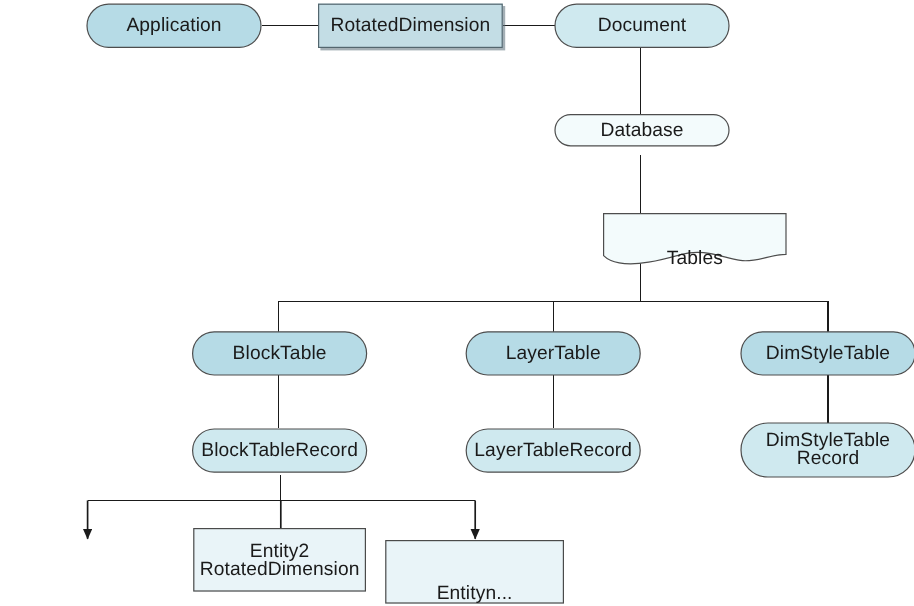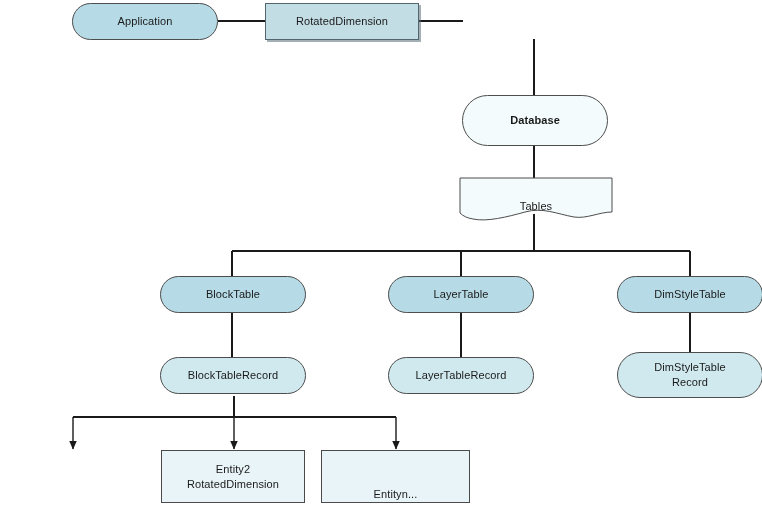--- a/index.html
+++ b/index.html
@@ -28,21 +28,21 @@
     pointer-events: none;
   }
   .node {
     position: absolute;
     box-sizing: border-box;
     display: flex;
     align-items: center;
     justify-content: center;
     text-align: center;
     color: #1a1a1a;
-    font-size: 11px;
+    font-size: 16px;
     line-height: 15px;
     letter-spacing: 0.1px;
   }
   .node-label {
     display: block;
     white-space: pre-line;
   }
   
   .shape-stadium {
     border: 1px solid #4d4d4d;
@@ -58,22 +58,23 @@
   .fill-blue   { background: #b6dbe6; }
   .fill-blue2  { background: #c3dde5; }
   .fill-cyan   { background: #cfe9ef; }
   .fill-pale   { background: #e9f4f8; }
   .fill-white  { background: #f3fbfc; }
 
   
   #node-tables {
     background: transparent;
     border: none;
-    align-items: center;
+    align-items: flex-end;
     padding-top: 13px;
+    margin-left: 43px;
   }
   #node-tables .tables-svg {
     position: absolute;
     left: 0;
     top: 0;
   }
   #node-tables .node-label {
     position: relative;
     z-index: 2;
   }
@@ -120,22 +121,25 @@
   </svg>
 
   <div class="node shape-stadium fill-blue" id="node-application" style="left:72px; top:3px; width:146px; height:37px;">
     <span class="node-label">Application</span>
   </div>
 
   <div class="node shape-rect-shadow fill-blue2" id="node-document-manager" style="left:265px; top:3px; width:154px; height:37px;">
     <span class="node-label">RotatedDimension</span>
   </div>
 
+  <div class="node shape-stadium fill-cyan" id="node-document" style="left:462px; top:3px; width:146px; height:37px;">
+    <span class="node-label">Document</span>
+  </div>
 
-  <div class="node shape-stadium fill-white" id="node-database" style="left:462px; top:95px; width:146px; height:51px;font-weight:bold;">
+  <div class="node shape-stadium fill-white" id="node-database" style="left:462px; top:95px; width:146px; height:27px;">
     <span class="node-label">Database</span>
   </div>
 
   <div class="node" id="node-tables" style="left:459px; top:177px; width:154px; height:46px;">
     <svg class="tables-svg" width="154" height="46" viewBox="0 0 154 46" xmlns="http://www.w3.org/2000/svg">
       <path d="M1,1 L153,1 L153,35 C140,35 128,42 115,40
                C98,37 84,30 66,35 C48,40 28,45 14,42
                C8,41 4,39 1,36 Z" fill="#f3fbfc" stroke="#4d4d4d" stroke-width="1"></path>
     </svg>
     <span class="node-label">Tables</span>
@@ -160,21 +164,21 @@
   <div class="node shape-stadium fill-cyan" id="node-layer-table-record" style="left:388px; top:357px; width:146px; height:37px;">
     <span class="node-label">LayerTableRecord</span>
   </div>
 
   <div class="node shape-stadium fill-cyan" id="node-dim-style-table-record" style="left:617px; top:352px; width:146px; height:46px;">
     <span class="node-label">DimStyleTable
 Record</span>
   </div>
 
 
-  <div class="node shape-rect-thick fill-pale" id="node-entity2" style="left:161px; top:450px; width:144px; height:53px;">
+  <div class="node shape-rect-thick fill-pale" id="node-entity2" style="left:161px; top:440px; width:144px; height:53px;">
     <span class="node-label">Entity2
 RotatedDimension</span>
   </div>
 
   <div class="node shape-rect-thick fill-pale" id="node-entityn" style="left:321px; top:450px; width:149px; height:53px; align-items:flex-end; padding-top:14px;">
     <span class="node-label">Entityn...</span>
   </div>
 
 </div>
 

